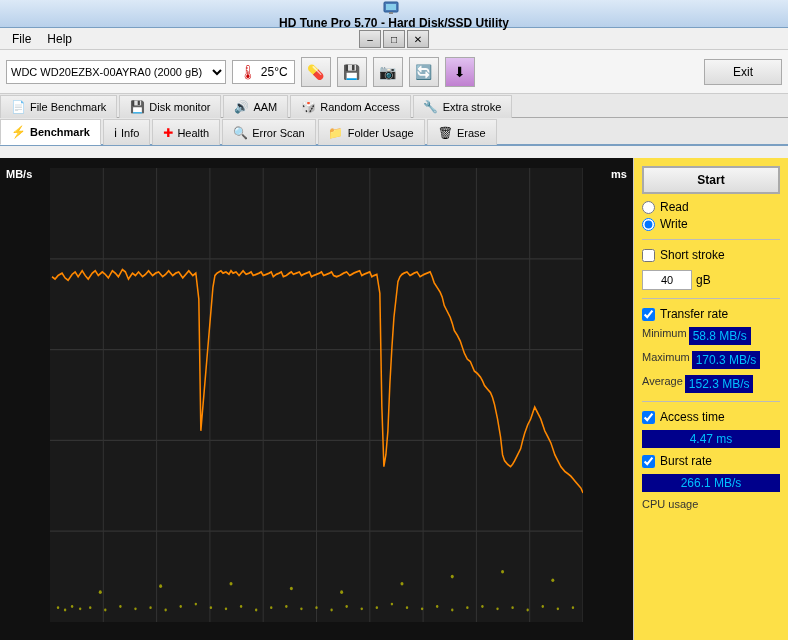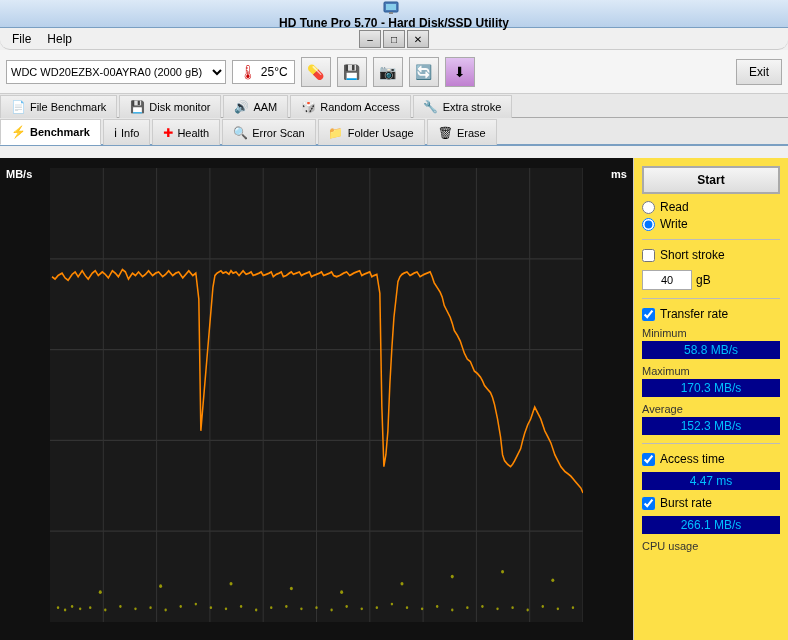--- a/index.html
+++ b/index.html
@@ -26,21 +26,20 @@
     }
     
     
     .menu-bar {
       background: #f0f0f0;
       height: 22px;
       display: flex;
       align-items: center;
       padding: 0 4px;
       border-bottom: 1px solid #ccc;
-      border-radius: 10px;
     }
     .menu-item { padding: 2px 8px; font-size: 12px; cursor: pointer; }
     
     
     .toolbar {
       background: #f5f5f5;
       height: 44px;
       display: flex;
       align-items: center;
       padding: 4px 6px;
@@ -55,21 +54,21 @@
       display: flex; align-items: center; gap: 4px;
       background: #fff; border: 1px solid #aaa; padding: 2px 6px; height: 24px;
     }
     .thermometer-icon { color: #cc0000; font-size: 14px; }
     .toolbar-btn {
       width: 30px; height: 30px; background: linear-gradient(to bottom, #f5f5f5, #ddd);
       border: 1px solid #aaa; cursor: pointer; display: flex; align-items: center; justify-content: center;
       font-size: 14px;
     }
     .exit-btn {
-      margin-left: auto; padding: 2px 12px; height: 26px;
+      margin-left: auto; padding: 2px 28px; height: 26px;
       background: linear-gradient(to bottom, #f5f5f5, #ddd);
       border: 1px solid #aaa; cursor: pointer; font-size: 12px;
     }
     
     
     .tab-bar-top {
       display: flex; background: #e8e8e8;
       border-bottom: 1px solid #aaa;
     }
     .tab-bar-bottom {
@@ -130,21 +129,21 @@
       font-weight: bold;
     }
     .radio-group { display: flex; flex-direction: column; gap: 3px; }
     .radio-item { display: flex; align-items: center; gap: 5px; font-size: 12px; }
     .checkbox-item { display: flex; align-items: center; gap: 5px; font-size: 12px; }
     .stroke-row { display: flex; align-items: center; gap: 4px; margin-top: 2px; }
     .stroke-input {
       width: 50px; height: 20px; text-align: center;
       border: 1px solid #aaa; font-size: 11px;
     }
-    .stat-block { display: flex; flex-direction: column; gap: 2px; }
+    .stat-block { display: flex; flex-direction: row; gap: 2px; }
     .stat-label { font-size: 11px; color: #333; }
     .stat-value {
       background: #00008b; color: #00bfff;
       text-align: center; padding: 2px 4px;
       font-size: 12px; font-weight: normal;
     }
     .section-divider { border-top: 1px solid #bbb; margin: 2px 0; }
     
     
     svg.benchmark-chart {

